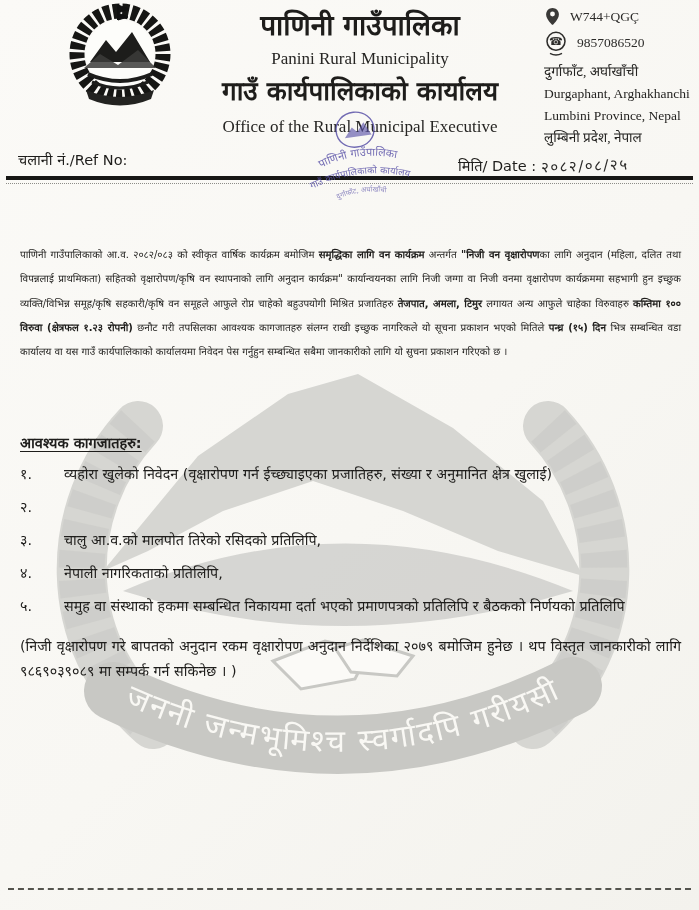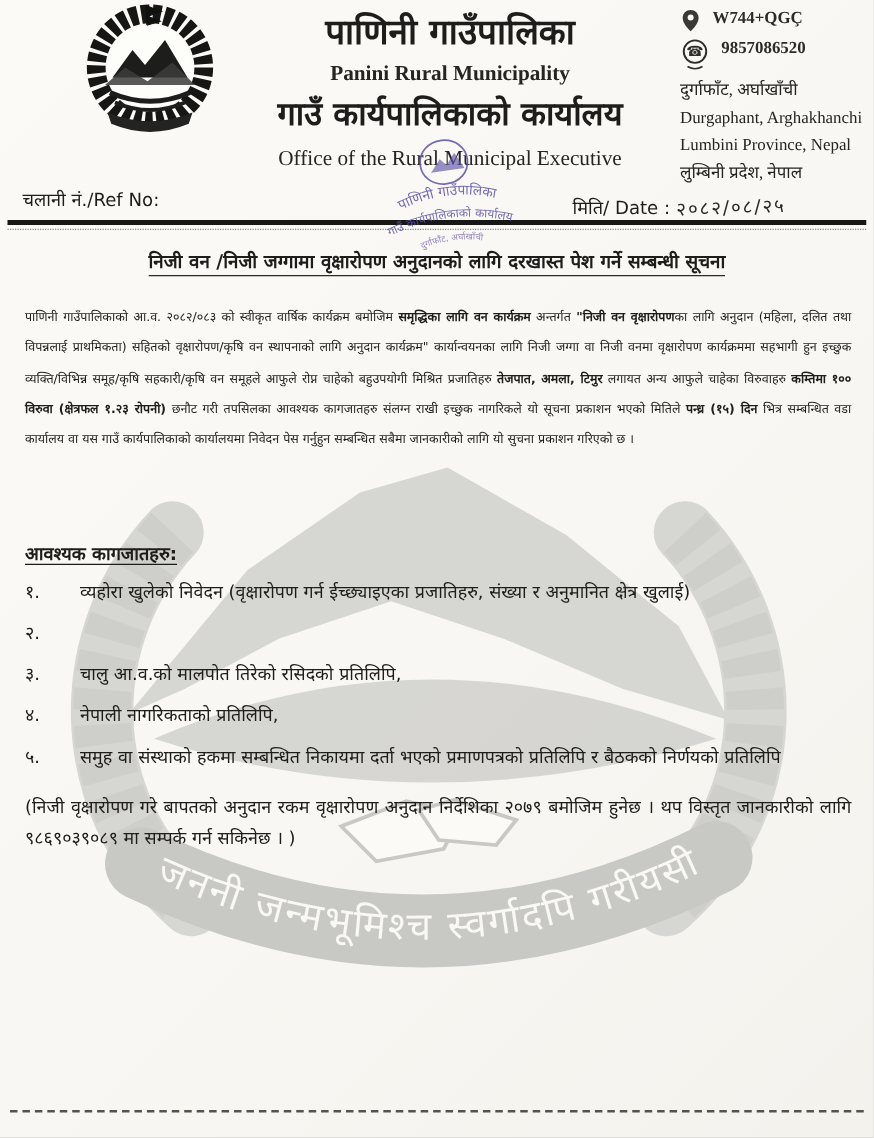--- a/index.html
+++ b/index.html
@@ -7,25 +7,25 @@
     position:relative;width:699px;height:910px;overflow:hidden;
     background:linear-gradient(135deg,#fbfaf7 0%,#f8f7f3 55%,#f3f2ed 100%);
     font-family:"DejaVu Sans",sans-serif;color:var(--ink,#1e1d1b);
   }
   
   .watermark{position:absolute;left:28px;top:356px;width:630px;height:450px;z-index:0;}
   
   .logo{position:absolute;left:60px;top:2px;width:120px;height:106px;z-index:2;}
   .header-center{position:absolute;left:185px;top:10px;width:350px;text-align:center;z-index:2;}
   .muni-np{font-size:28px;font-weight:bold;line-height:1.15;}
-  .muni-en{font-family:"Liberation Serif",serif;font-size:17px;margin-top:7px;color:#262523;font-weight:bold;}
+  .muni-en{font-family:"Liberation Serif",serif;font-size:17px;margin-top:7px;color:#262523;}
   .office-np{font-size:26px;font-weight:bold;margin-top:3px;}
   .office-en{font-family:"Liberation Serif",serif;font-size:17px;margin-top:9px;color:#262523;}
   .contact{position:absolute;left:544px;top:6px;width:152px;z-index:2;}
-  .contact-row{display:flex;align-items:flex-start;gap:9px;margin-bottom:3px;font-weight:bold;}
+  .contact-row{display:flex;align-items:center;gap:9px;margin-bottom:3px;}
   .contact-row .txt{font-family:"Liberation Serif",serif;font-size:13.5px;color:#2c2b29;}
   .addr{font-family:"Liberation Serif",serif;font-size:13.5px;line-height:22px;color:#252422;margin-top:5px;}
   
   .meta-letter{position:absolute;left:18px;top:123px;font-size:14.5px;z-index:2;}
   .meta-ref{position:absolute;left:18px;top:149px;font-size:14.5px;z-index:2;}
   .meta-date{position:absolute;left:458px;top:155px;font-size:14.5px;z-index:2;}
   .date-val{display:inline-block;transform:rotate(-2deg);letter-spacing:1.5px;font-size:15px;color:#2b2a28;}
   .rule{position:absolute;left:6px;right:6px;top:176px;height:3.5px;background:#171715;z-index:2;}
   .rule-dots{position:absolute;left:6px;right:6px;top:183px;border-top:1.5px dotted #8d8d88;z-index:2;}
   
@@ -135,21 +135,20 @@
       <textPath href="#stampArc1" startOffset="50%" text-anchor="middle">पाणिनी गाउँपालिका</textPath>
     </text>
     <text font-size="9.5" fill="currentColor" font-family="DejaVu Sans, sans-serif">
       <textPath href="#stampArc2" startOffset="50%" text-anchor="middle">गाउँ कार्यपालिकाको कार्यालय</textPath>
     </text>
     <text font-size="7" fill="currentColor" opacity=".8" font-family="DejaVu Sans, sans-serif">
       <textPath href="#stampArc3" startOffset="50%" text-anchor="middle">दुर्गाफाँट, अर्घाखाँची</textPath>
     </text>
   </svg>
 
-  <div class="title"><span>निजी वन /निजी जग्गामा वृक्षारोपण अनुदानको लागि दरखास्त पेश गर्ने सम्बन्धी सूचना</span></div>
 
   <p class="body-text"><span>पाणिनी गाउँपालिकाको आ.व. २०८२/०८३ को स्वीकृत वार्षिक कार्यक्रम बमोजिम </span><span class="b">समृद्धिका लागि वन कार्यक्रम</span><span> अन्तर्गत </span><span class="b">"निजी वन वृक्षारोपण</span><span>का लागि अनुदान (महिला, दलित तथा विपन्नलाई प्राथमिकता) सहितको वृक्षारोपण/कृषि वन स्थापनाको लागि अनुदान कार्यक्रम" कार्यान्वयनका लागि निजी जग्गा वा निजी वनमा वृक्षारोपण कार्यक्रममा सहभागी हुन इच्छुक व्यक्ति/विभिन्न समूह/कृषि सहकारी/कृषि वन समूहले आफुले रोप्न चाहेको बहुउपयोगी मिश्रित प्रजातिहरु </span><span class="b">तेजपात, अमला, टिमुर</span><span> लगायत अन्य आफुले चाहेका विरुवाहरु </span><span class="b">कम्तिमा १०० विरुवा (क्षेत्रफल १.२३ रोपनी)</span><span> छनौट गरी तपसिलका आवश्यक कागजातहरु संलग्न राखी इच्छुक नागरिकले यो सूचना प्रकाशन भएको मितिले </span><span class="b">पन्ध्र (१५) दिन</span><span> भित्र सम्बन्धित वडा कार्यालय वा यस गाउँ कार्यपालिकाको कार्यालयमा निवेदन पेस गर्नुहुन सम्बन्धित सबैमा जानकारीको लागि यो सुचना प्रकाशन गरिएको छ ।</span></p>
 
   <div class="docs-heading">आवश्यक कागजातहरु:</div>
   <div class="docs">
     <div class="doc-item">
       <span class="doc-num">१.</span>
       <span>व्यहोरा खुलेको निवेदन (वृक्षारोपण गर्न ईच्छ्याइएका प्रजातिहरु, संख्या र अनुमानित क्षेत्र खुलाई)</span>
     </div>
     <div class="doc-item">

